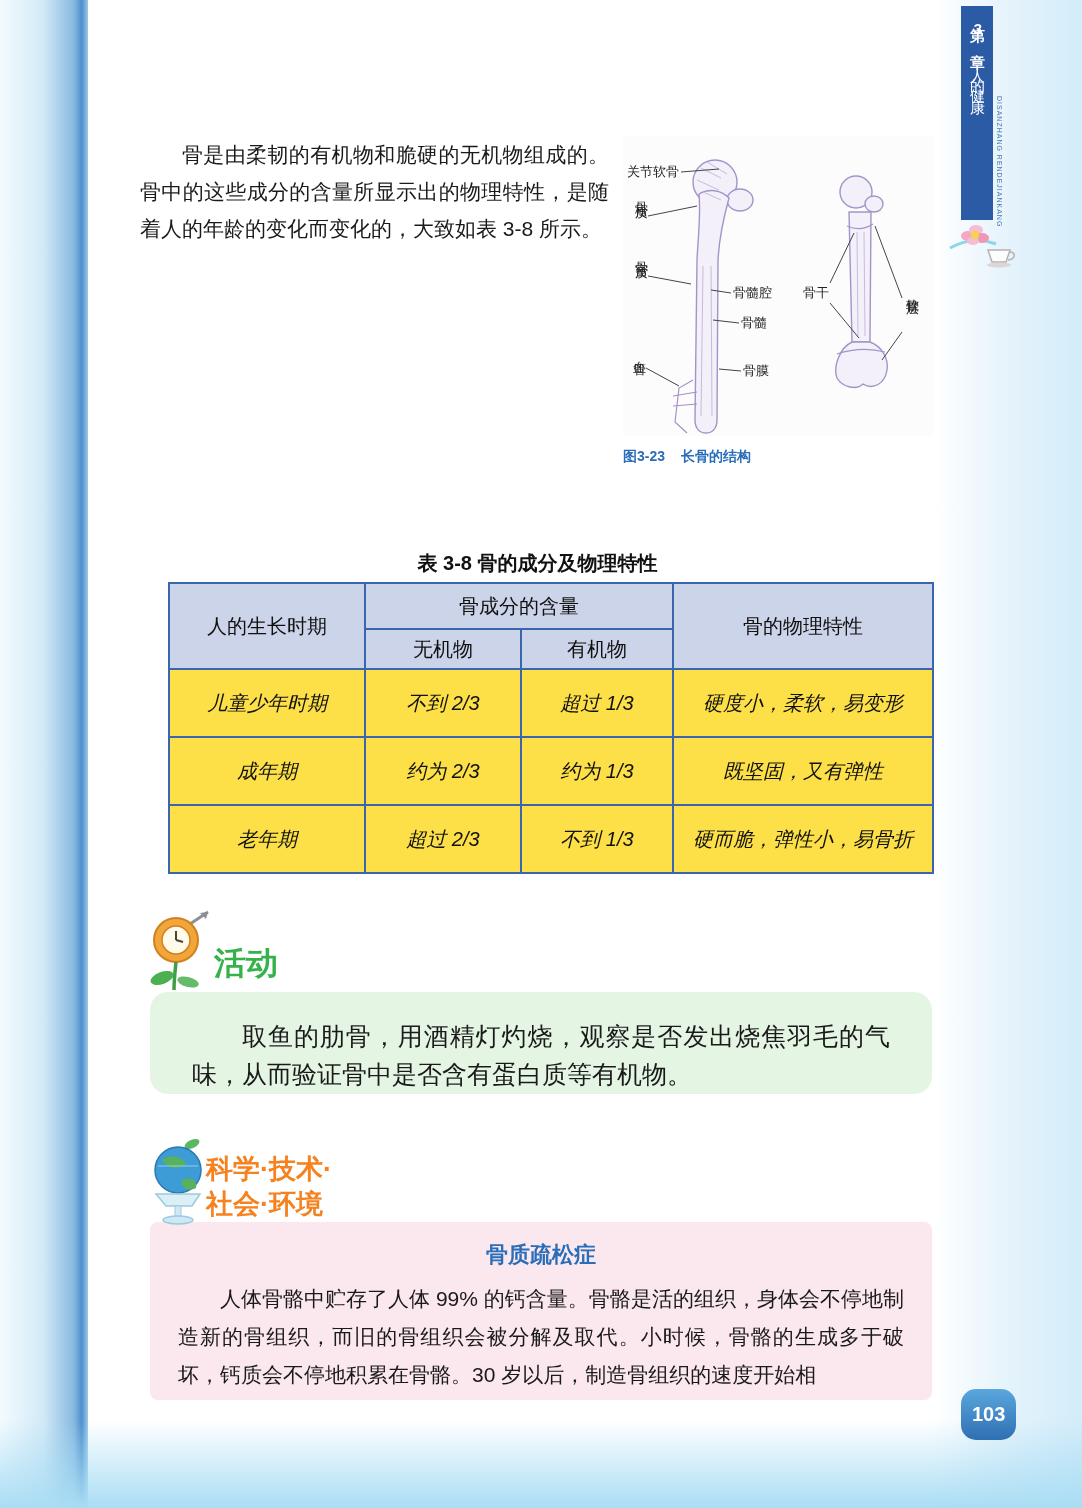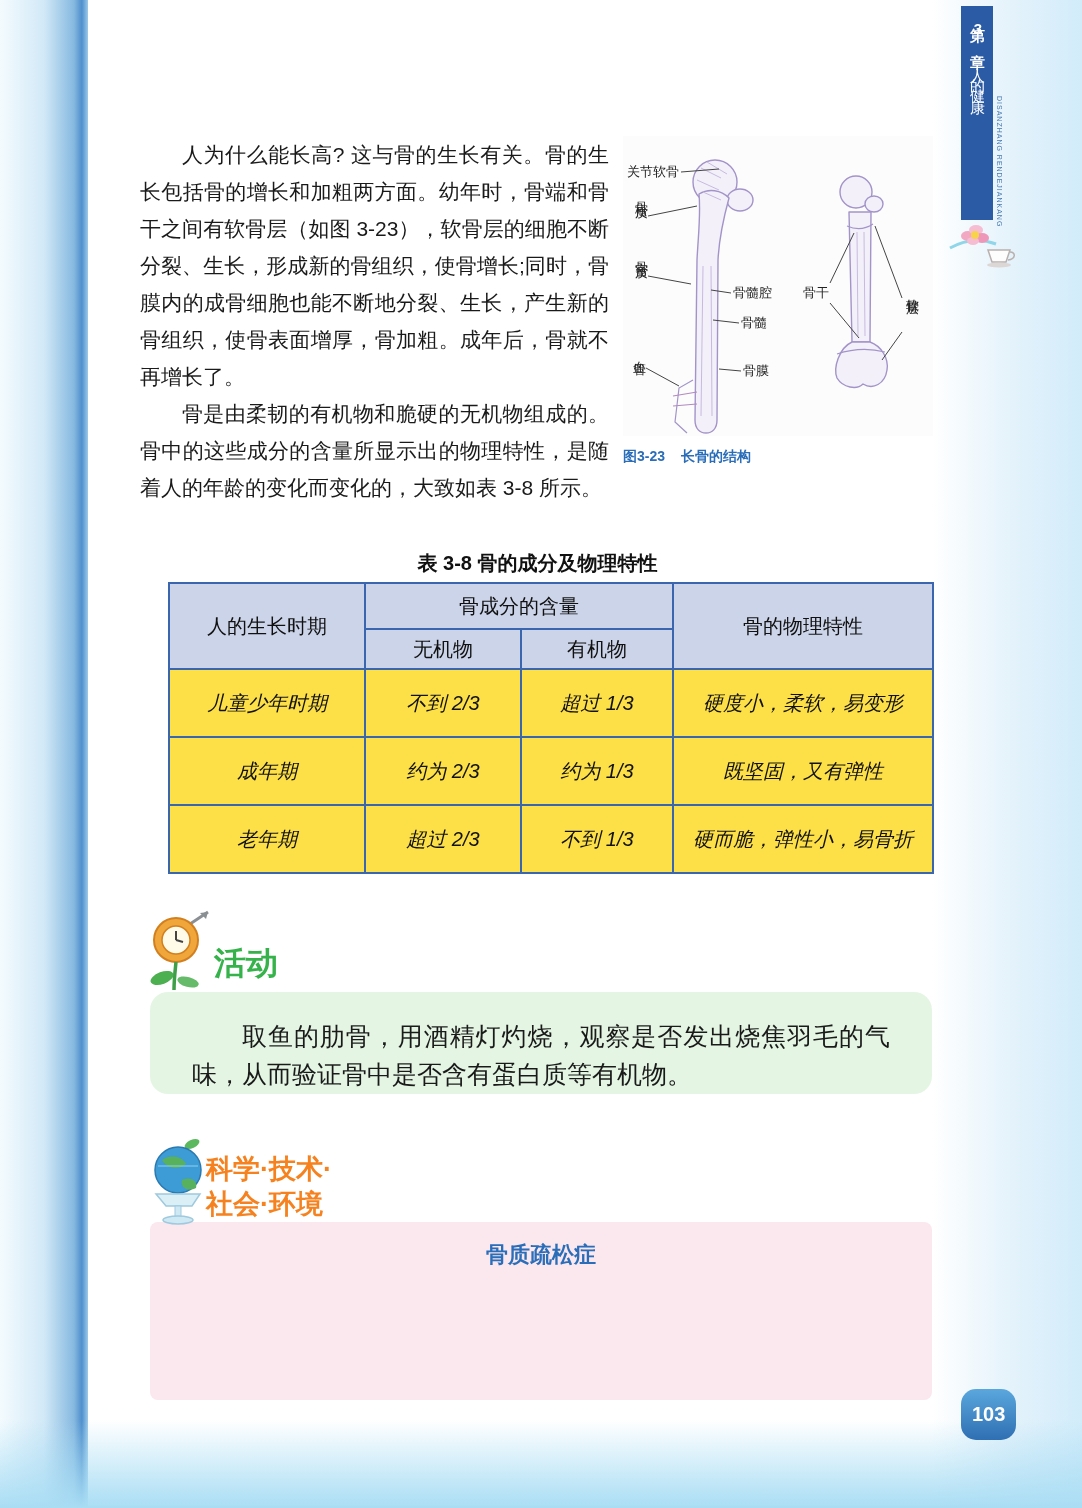--- a/index.html
+++ b/index.html
@@ -153,21 +153,20 @@
         <div class="bone-label" style="left:110px;top:149px;">骨髓腔</div>
         <div class="bone-label" style="left:118px;top:179px;">骨髓</div>
         <div class="bone-label" style="left:120px;top:227px;">骨膜</div>
         <div class="bone-label" style="left:180px;top:149px;">骨干</div>
         <div class="bone-label vert" style="left:281px;top:152px;">软骨层</div>
       </div>
       <div class="figure-caption">
         <span>图3-23</span><span class="gap"></span><span>长骨的结构</span>
       </div>
     </div>
-    <p>人为什么能长高? 这与骨的生长有关。骨的生长包括骨的增长和加粗两方面。幼年时，骨端和骨干之间有软骨层（如图 3-23），软骨层的细胞不断分裂、生长，形成新的骨组织，使骨增长;同时，骨膜内的成骨细胞也能不断地分裂、生长，产生新的骨组织，使骨表面增厚，骨加粗。成年后，骨就不再增长了。</p>
     <p>骨是由柔韧的有机物和脆硬的无机物组成的。骨中的这些成分的含量所显示出的物理特性，是随着人的年龄的变化而变化的，大致如表 3-8 所示。</p>
   </div>
 
   <div class="table-title">表 3-8  骨的成分及物理特性</div>
 
   <table class="bone-table">
     <tbody>
         <tr class="h1">
       <th class="col-period" rowspan="2">人的生长时期</th>
       <th colspan="2">骨成分的含量</th>
@@ -227,17 +226,18 @@
       <rect x="29" y="70" width="6" height="11" fill="#cfe9f4" stroke="#9fc9de"></rect>
       <ellipse cx="32" cy="84" rx="15" ry="4" fill="#cfe9f4" stroke="#9fc9de" stroke-width="1.5"></ellipse>
     </svg>
   </div>
   <div class="stse-heading">
     <div>科学·技术·</div>
     <div>社会·环境</div>
   </div>
   <div class="stse-box">
     <div class="stse-title">骨质疏松症</div>
+    <p>人体骨骼中贮存了人体 99% 的钙含量。骨骼是活的组织，身体会不停地制造新的骨组织，而旧的骨组织会被分解及取代。小时候，骨骼的生成多于破坏，钙质会不停地积累在骨骼。30 岁以后，制造骨组织的速度开始相</p>
   </div>
 
   <div class="page-number">103</div>
 
 </div>
 
 </body></html>

